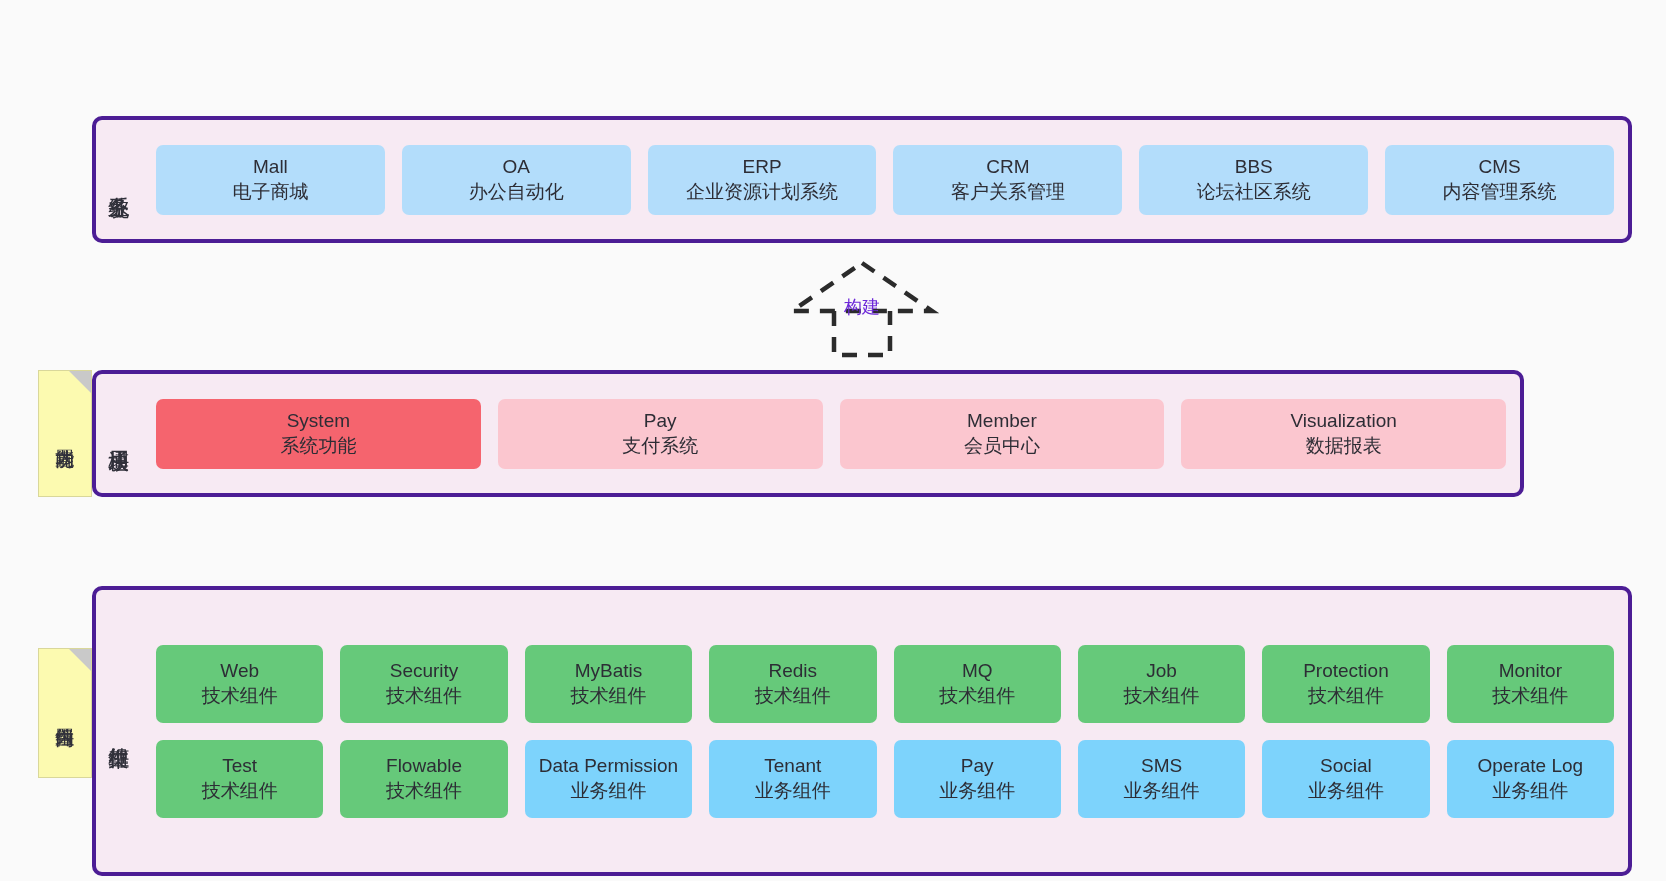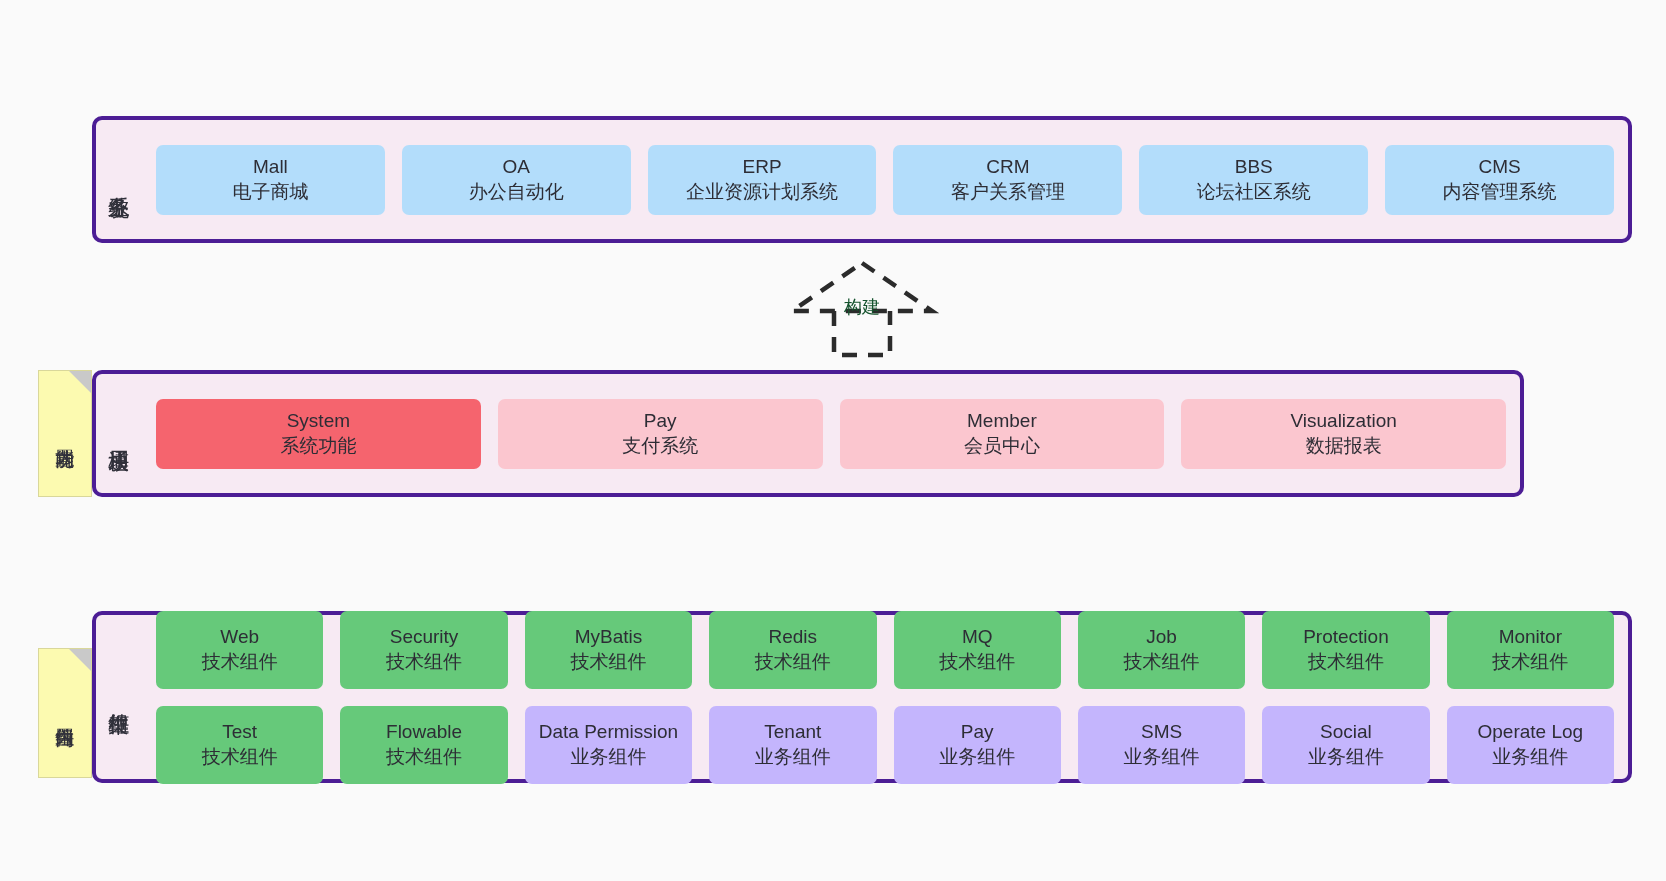--- a/index.html
+++ b/index.html
@@ -77,26 +77,26 @@
     padding: 4px 6px;
     color: #2d2d35;
   }
   .cell .ln { display: block; }
 
   
   .c-blue        { background: #b3ddfb; }
   .c-red         { background: #f5646e; }
   .c-pink        { background: #fbc6cf; }
   .c-green       { background: #66c97a; }
-  .c-green-light { background: #c4b5fd; }
+  .c-green-light { background: #7dd3fc; }
 
   
   #layer-business { left: 92px;  top: 116px; width: 1540px; height: 127px; }
   #layer-modules  { left: 92px;  top: 370px; width: 1432px; height: 127px; }
-  #layer-frame    { left: 92px;  top: 611px; width: 1540px; height: 172px; }
+  #layer-frame    { left: 92px;  top: 586px; width: 1540px; height: 290px; }
 
   #layer-business .cell { height: 70px; }
   #layer-modules  .cell { height: 70px; }
   #layer-frame    .cell { height: 78px; }
 
   
   .note {
     position: absolute;
     width: 54px;
     background: #fcfab0;
@@ -133,21 +133,21 @@
     height: 100px;
   }
   .arrow svg { display: block; overflow: visible; }
   .arrow .arrow-label {
     position: absolute;
     left: 0;
     right: 0;
     top: 36px;
     text-align: center;
     font-size: 18px;
-    color: #14532d;
+    color: #6d28d9;
     user-select: none;
   }
   #arrow-build   { left: 782px; top: 259px; }
   #arrow-realize { left: 797px; top: 491px; }
 </style>
 </head>
 <body>
 
 <div class="canvas">
 

